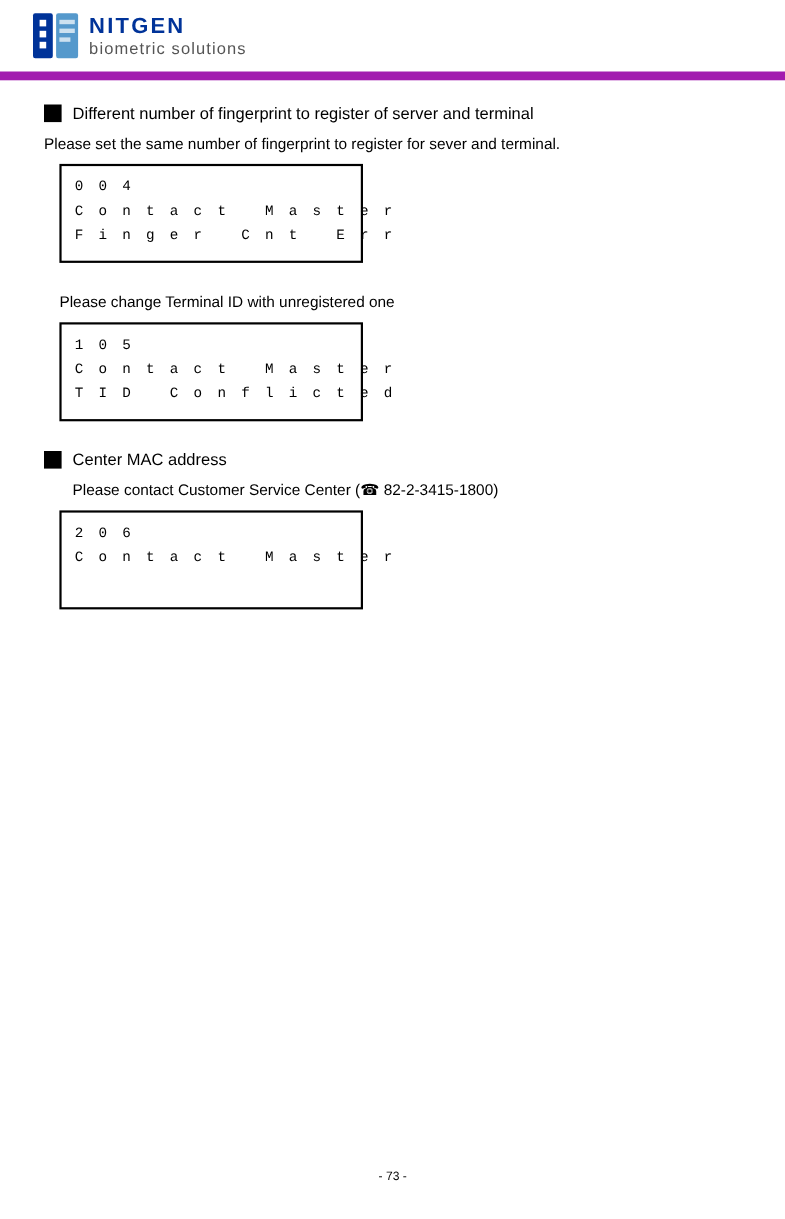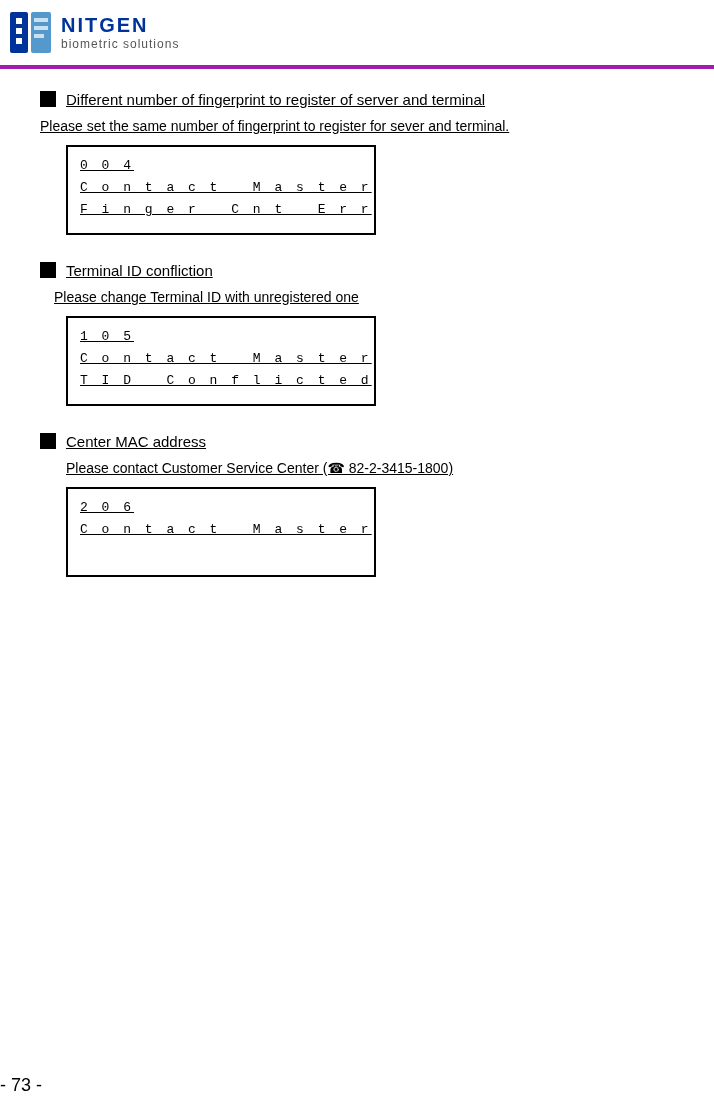--- a/index.html
+++ b/index.html
@@ -14,22 +14,22 @@
       background: #ffffff;
       font-family: Arial, sans-serif;
       font-size: 14px;
       color: #000000;
       position: relative;
     }
 
     .header {
       display: flex;
       align-items: flex-end;
-      padding: 10px 8px;
-      border-bottom: 4px solid #a21caf;
+      padding: 10px 28px;
+      border-bottom: 8px solid #a21caf;
       margin-bottom: 10px;
     }
 
     .logo-container {
       display: flex;
       align-items: center;
       gap: 8px;
     }
 
     .logo-icon {
@@ -43,28 +43,27 @@
     }
 
     .logo-nitgen {
       font-size: 20px;
       font-weight: bold;
       color: #003399;
       letter-spacing: 2px;
     }
 
     .logo-subtitle {
-      font-size: 12px;
+      font-size: 15px;
       color: #555555;
       letter-spacing: 1px;
     }
 
     .content {
       padding: 10px 56px 40px 40px;
-      text-decoration: underline;
     }
 
     .section {
       margin-bottom: 25px;
     }
 
     .section-header {
       display: flex;
       align-items: flex-start;
       margin-bottom: 6px;
@@ -93,37 +92,38 @@
       line-height: 1.5;
     }
 
     .code-box {
       border: 2px solid #000000;
       padding: 8px 12px;
       font-family: 'Courier New', Courier, monospace;
       font-size: 13px;
       line-height: 1.7;
       letter-spacing: 3px;
-      width: 310px;
+      width: 276px;
       min-height: 90px;
-      margin-left: 26px;
+      margin-left: 14px;
       background: #ffffff;
     }
 
     .code-box .code-line {
       display: block;
       white-space: pre;
     }
 
     .page-footer {
       position: absolute;
-      bottom: 12px;
+      bottom: 32px;
       left: 0;
       right: 0;
-      font-size: 18px;
+      text-align: center;
+      font-size: 11px;
       color: #000000;
     }
   </style>
 </head>
 <body>
 
 <div class="header">
   <div class="logo-container">
     <svg class="logo-icon" viewBox="0 0 45 45" xmlns="http://www.w3.org/2000/svg">
       <rect x="2" y="2" width="18" height="41" fill="#003399" rx="2"></rect>
@@ -151,24 +151,20 @@
     </div>
     <div class="section-description">Please set the same number of fingerprint to register for sever and terminal.</div>
     <div class="code-box">
       <span class="code-line">0 0 4</span>
       <span class="code-line">C o n t a c t   M a s t e r</span>
       <span class="code-line">F i n g e r   C n t   E r r</span>
     </div>
   </div>
 
   <div class="section">
-    <div class="section-header">
-      <span class="black-square"></span>
-      <span class="section-title">Terminal ID confliction</span>
-    </div>
     <div class="section-description" style="margin-left: 14px;">Please change Terminal ID with unregistered one</div>
     <div class="code-box">
       <span class="code-line">1 0 5</span>
       <span class="code-line">C o n t a c t   M a s t e r</span>
       <span class="code-line">T I D   C o n f l i c t e d</span>
     </div>
   </div>
 
   <div class="section">
     <div class="section-header">

